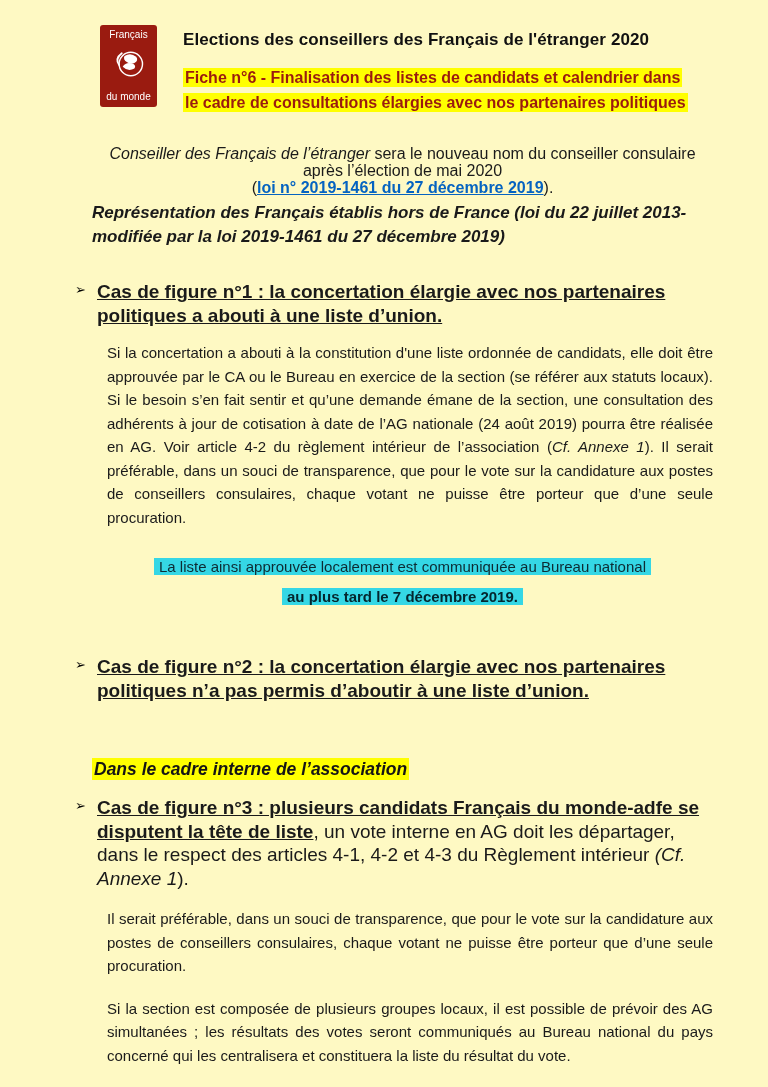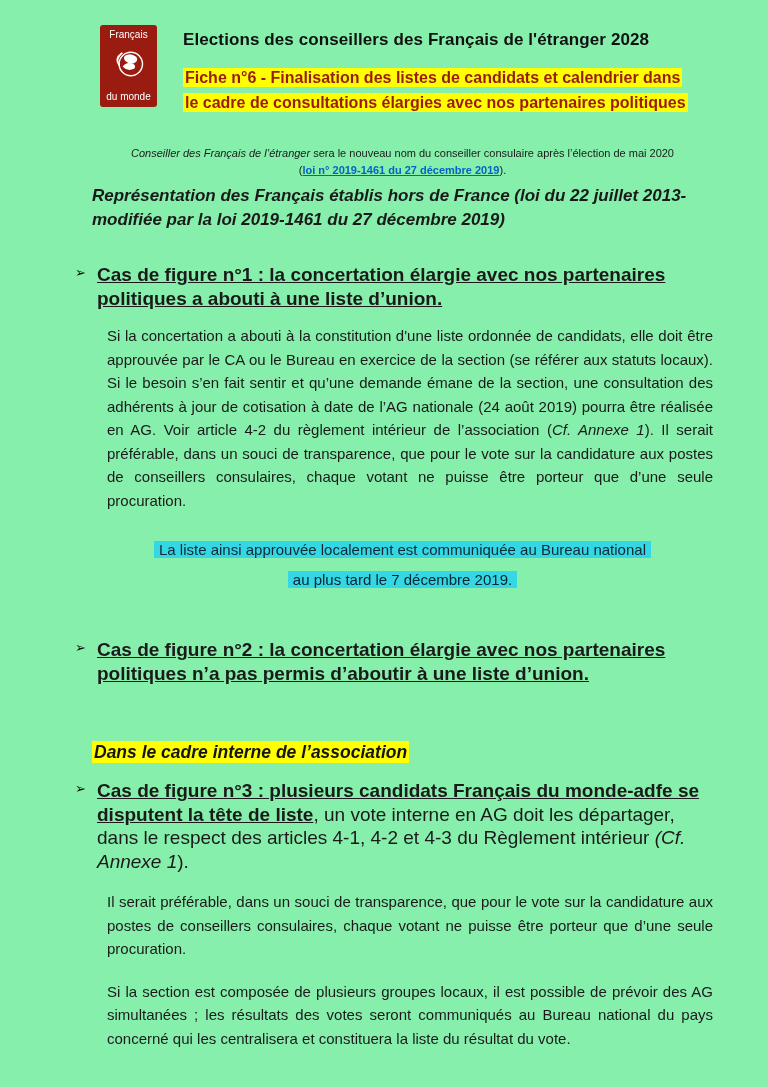--- a/index.html
+++ b/index.html
@@ -1,17 +1,17 @@
 <!DOCTYPE html>
 <html style="--accent-red: #9a1b10; --highlight-yellow: #ffff00; --highlight-cyan: #35d7e5; --link-blue: #0563c1; --facebook-blue: #3b5998; --linkedin-blue: #0077b5; --twitter-blue: #1da1f2;"><head>
 <meta charset="utf-8">
 <style>
   html, body { margin: 0; padding: 0; background: #e8e8e8; }
   .page {
-    width: 768px; height: 1087px; background: #86efac; margin: 0 auto;
+    width: 768px; height: 1087px; background: #fef9c3; margin: 0 auto;
     font-family: "Liberation Sans", sans-serif; color: #1a1a1a;
     position: relative; overflow: hidden; box-sizing: border-box;
     padding: 25px 55px 0 92px;
   }
   
   .header { display: flex; gap: 26px; margin-left: 8px; }
   .logo {
     width: 57px; height: 82px; background: var(--accent-red, #9a1b10);
     border-radius: 3px; color: #fff; text-align: center; flex: 0 0 auto;
     display: flex; flex-direction: column; align-items: center; justify-content: space-between;
@@ -19,35 +19,35 @@
   }
   .logo-word { font-size: 10px; line-height: 11px; }
   .header-text { padding-top: 5px; }
   .doc-title { font-size: 17px; font-weight: bold; color: #111; letter-spacing: 0.1px; }
   .doc-subtitle {
     margin-top: 15px; width: 512px; font-size: 16px; font-weight: bold;
     line-height: 25px; color: var(--accent-red, #9a1b10);
   }
   .hl-yellow { background: var(--highlight-yellow, #ffff00); padding: 1px 2px; box-decoration-break: clone; -webkit-box-decoration-break: clone; }
   
-  .intro { margin-top: 30px; text-align: center; font-size: 11px; line-height: 17px; color: #1a1a1a; }
+  .intro { margin-top: 30px; text-align: center; font-size: 16px; line-height: 17px; color: #1a1a1a; }
   .intro i { font-style: italic; }
   .law-link { color: var(--link-blue, #0563c1); text-decoration: underline; cursor: pointer; font-weight: bold; }
   .law-heading { margin-top: 5px; font-size: 17px; font-weight: bold; font-style: italic; line-height: 24px; width: 615px; }
   
   .bullet { display: flex; margin-left: -17px; }
   .marker { width: 22px; flex: 0 0 auto; font-size: 13px; padding-top: 2px; color: #000; }
   .bullet-text { flex: 1; font-size: 19px; line-height: 23.5px; }
   .bullet-heading { font-weight: bold; text-decoration: underline; }
   .para { margin-left: 15px; font-size: 15px; line-height: 23.5px; text-align: justify; }
   .italic { font-style: italic; }
   
   .deadline { text-align: center; font-size: 15px; line-height: 30px; }
   .hl-cyan { background: var(--highlight-cyan, #35d7e5); padding: 0 5px; color: #0d2b33; }
-  .deadline .bold { font-weight: normal; color: #04262e; }
+  .deadline .bold { font-weight: bold; color: #04262e; }
   
   .internal-heading { margin-top: 57px; font-size: 17.5px; font-weight: bold; font-style: italic; color: #151515; }
 </style>
 </head>
 <body>
 
 <div class="page">
 
   <div class="header">
     <div class="logo">
@@ -56,21 +56,21 @@
         <svg viewBox="0 0 40 40" width="36" height="36">
           <path d="M9 21 q-5 -7 3 -13" fill="none" stroke="#fff" stroke-width="2" stroke-linecap="round"></path>
           <circle cx="22" cy="20" r="13" fill="none" stroke="#fff" stroke-width="1.6"></circle>
           <path d="M15 11 q7 -4 13 1 q3 4 -2 7 q-4 2 -8 -1 q-5 -3 -3 -7 z" fill="#fff"></path>
           <path d="M13 23 q6 6 13 2 q2 -3 -1 -5 q-8 -3 -12 3 z" fill="#fff"></path>
         </svg>
       </span>
       <div class="logo-word">du monde</div>
     </div>
     <div class="header-text">
-      <div class="doc-title">Elections des conseillers des Français de l'étranger 2028</div>
+      <div class="doc-title">Elections des conseillers des Français de l'étranger 2020</div>
       <div class="doc-subtitle">
         <span class="hl-yellow">Fiche n°6 - Finalisation des listes de candidats et calendrier dans le cadre de consultations élargies avec nos partenaires politiques</span>
       </div>
     </div>
   </div>
 
   <div class="intro">
     <i>Conseiller des Français de l’étranger</i><span> sera le nouveau nom du conseiller consulaire après l’élection de mai 2020 </span><br>
     <span>(</span><span class="law-link">loi n° 2019-1461 du 27 décembre 2019</span><span>).</span>
   </div>

